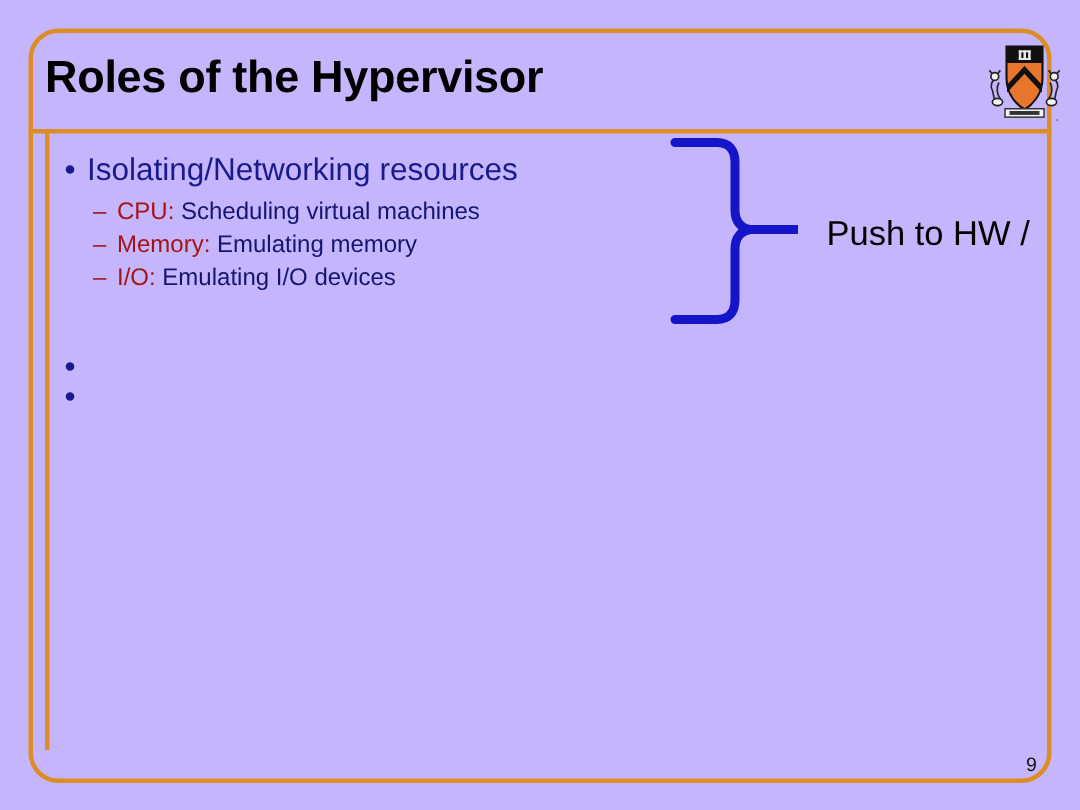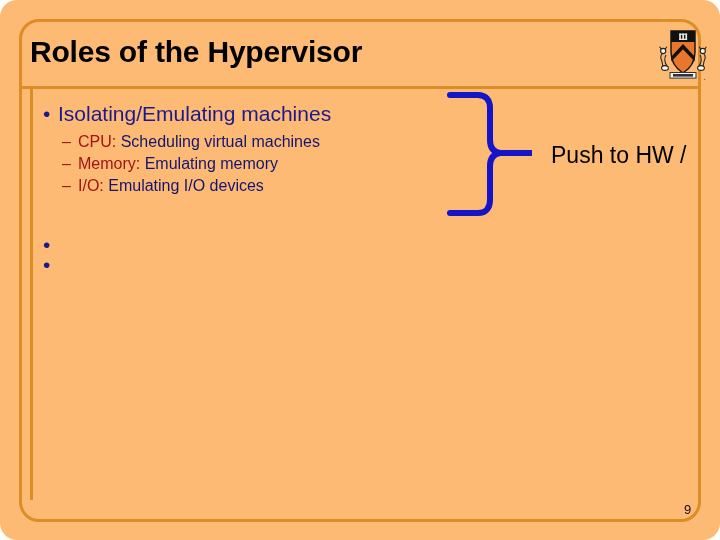--- a/index.html
+++ b/index.html
@@ -11,22 +11,21 @@
     width: 720px;
     height: 540px;
     overflow: hidden;
     font-family: "Liberation Sans", sans-serif;
   }
 
   .slide {
     position: relative;
     width: 720px;
     height: 540px;
-    background: #fdba74;
-    border-radius: 17px;
+    background: #c4b5fd;
   }
 
   
   .frame-outer {
     position: absolute;
     left: 19px;
     top: 19px;
     width: 682px;
     height: 503px;
     border: 3px solid #DD8D26;
@@ -212,21 +211,21 @@
         <rect x="16" y="52" width="20" height="2.6" fill="#333333"></rect>
       </g>
       <text x="47" y="59" font-size="4" fill="#444444" font-family="Liberation Serif, serif">•</text>
     </svg>
   </div>
 
   <div class="body">
 
     <div class="bullet-l1">
       <span class="dot">•</span>
-      <span>Isolating/Emulating machines</span>
+      <span>Isolating/Networking resources</span>
     </div>
 
     <div class="sublist">
       <div class="bullet-l2">
         <span class="dash">–</span>
         <span class="key">CPU: </span>
         <span class="val">Scheduling virtual machines</span>
       </div>
       <div class="bullet-l2">
         <span class="dash">–</span>

